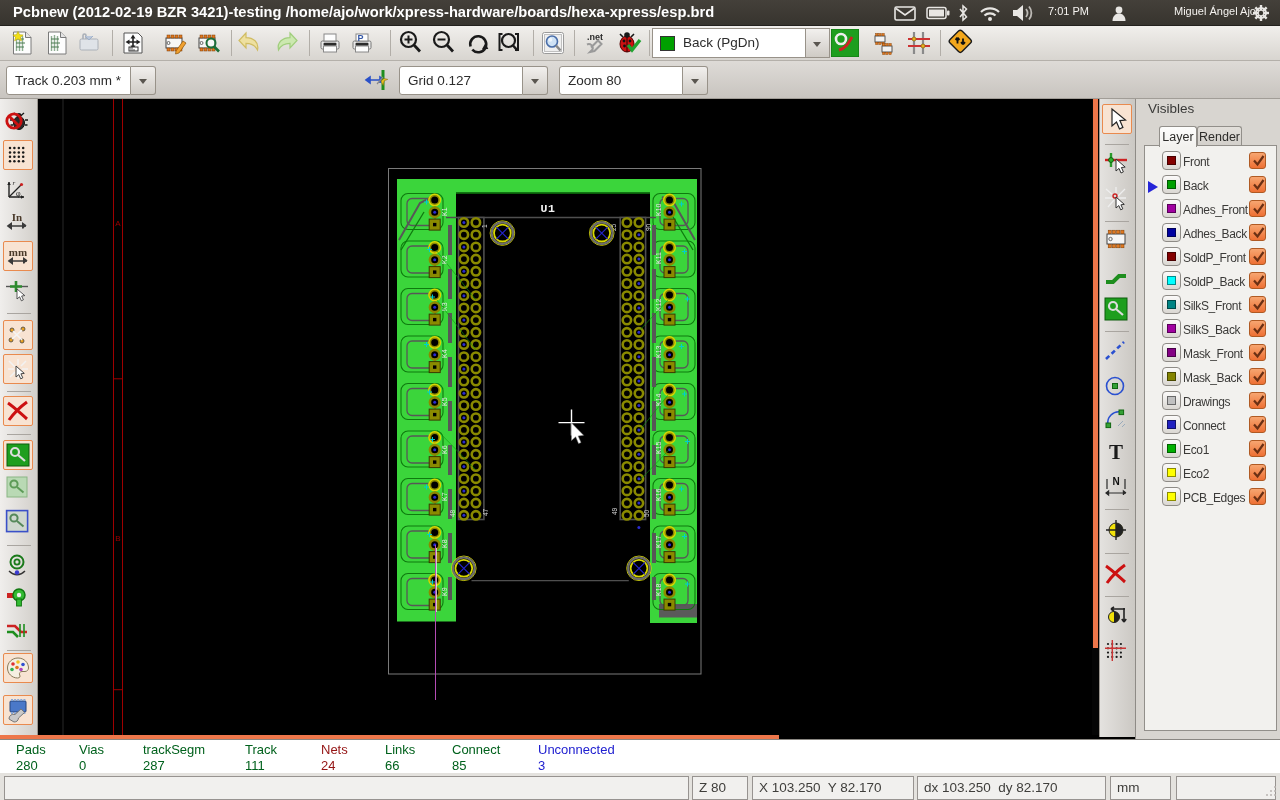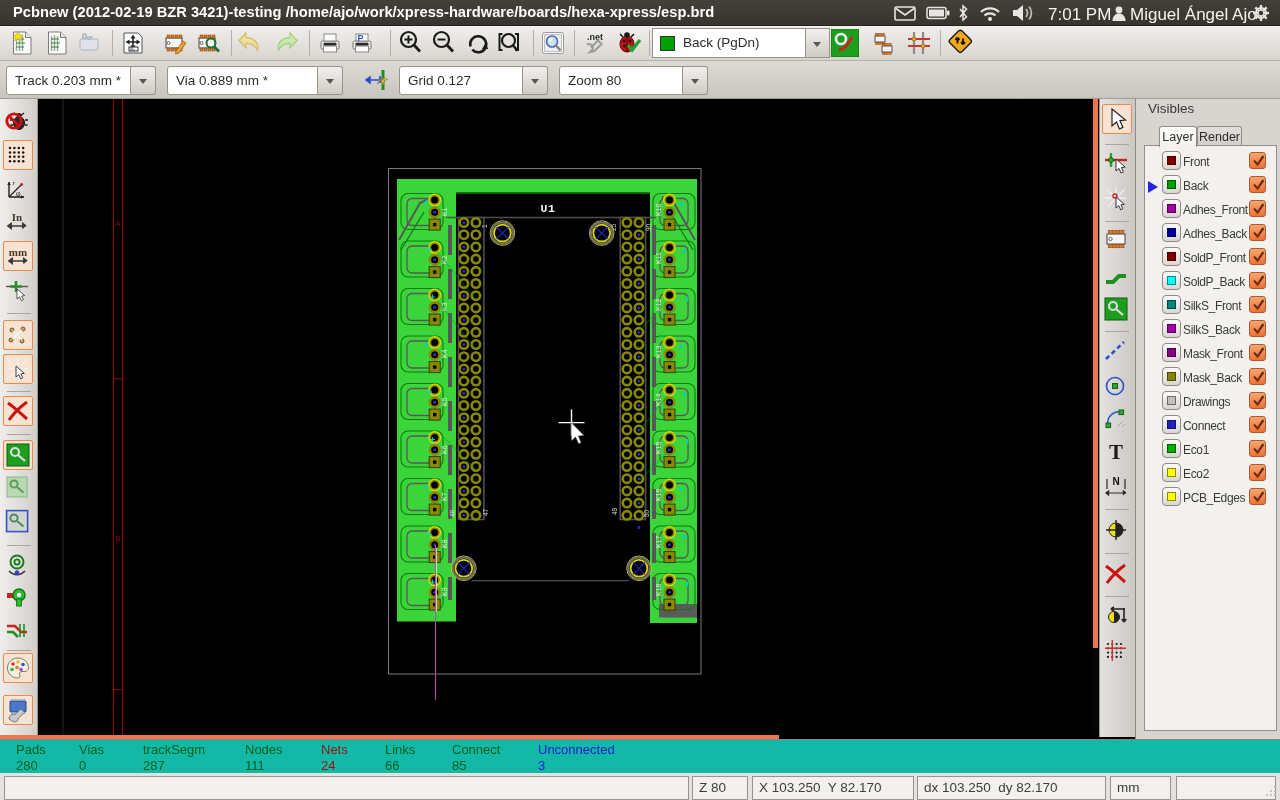--- a/index.html
+++ b/index.html
@@ -1,37 +1,37 @@
 <!DOCTYPE html>
 <html><head><meta charset="utf-8"><style>
 *{margin:0;padding:0;box-sizing:border-box}
 html,body{width:1280px;height:800px;overflow:hidden;background:#000;font-family:"Liberation Sans",sans-serif}
 #root{position:absolute;left:0;top:0;width:1280px;height:800px}
 .abs{position:absolute}
 #titlebar{left:0;top:0;width:1280px;height:26px;background:linear-gradient(#44403a,#37342e);border-bottom:1px solid #23211d;color:#fff}
 #title{position:absolute;left:13px;top:4px;font-size:14.7px;font-weight:bold;letter-spacing:0px}
-.tbtxt{position:absolute;top:5px;font-size:17px;color:#f4f2ef}
+.tbtxt{position:absolute;top:5px;font-size:11px;color:#f4f2ef}
 #tb1{left:0;top:26px;width:1280px;height:35px;background:linear-gradient(#f1efec,#d8d5d0);border-bottom:1px solid #b4b0aa}
 #tb2{left:0;top:61px;width:1280px;height:38px;background:linear-gradient(#dedbd7,#c8c4bf);border-bottom:1px solid #a19d97}
 .tbi{position:absolute;top:30px;width:26px;height:26px}
 .sep1{position:absolute;top:30px;width:1px;height:26px;background:#b2aea8}
 .combo{position:absolute;height:29px}
 .cfield{position:absolute;left:0;top:0;height:29px;background:#fff;border:1px solid #989289;border-radius:3px 0 0 3px;font-size:13.5px;color:#2c2c2c;line-height:27px;padding-left:8px;white-space:nowrap}
 .cbtn{position:absolute;top:0;width:25px;height:29px;background:linear-gradient(#f2f0ee,#cfcbc5);border:1px solid #989289;border-left:none;border-radius:0 3px 3px 0}
 .carr{position:absolute;left:8px;top:12px;width:0;height:0;border-left:4.5px solid transparent;border-right:4.5px solid transparent;border-top:5px solid #5a5650}
 #lefttb{left:0;top:99px;width:38px;height:636px;background:linear-gradient(90deg,#f0eeec,#d2cfca);border-right:1px solid #9b968f}
 #righttb{left:1099px;top:99px;width:36px;height:638px;background:linear-gradient(90deg,#e4e2df,#cbc8c3);border-left:1px solid #9b968f}
 .vbtn{position:absolute;width:30px;height:30px}
 .vbtn.sel{border:1px solid #e98a4e;border-radius:2px;background:#f8e3d2}
 .vsep{position:absolute;width:24px;height:1px;background:#a9a5a0}
 #canvas{left:38px;top:99px;width:1054px;height:640px;background:#000}
 #vscroll{left:1092px;top:99px;width:7px;height:636px;background:#050505}
 #vthumb{position:absolute;left:1px;top:0;width:5px;height:549px;background:#ed764a}
 #hbar{left:0;top:735px;width:779px;height:4px;background:#ed764a;z-index:6}
-#status1{left:0;top:739px;width:1280px;height:34px;background:#14b8a6;border-top:1px solid #8a8782}
+#status1{left:0;top:739px;width:1280px;height:34px;background:#ffffff;border-top:1px solid #8a8782}
 .s1l{position:absolute;top:2px;font-size:13px;color:#00611c}
 .s1v{position:absolute;top:18px;font-size:13px;color:#00611c}
 #status2{left:0;top:773px;width:1280px;height:27px;background:#e4e2de}
 .s2c{position:absolute;top:3px;height:24px;background:#f1f0ee;border:1px solid #979390;font-size:13.5px;color:#3f3e3b;line-height:22px;padding-left:6px;white-space:nowrap}
 #panel{left:1135px;top:99px;width:145px;height:640px;background:#d8d5d0;border-left:1px solid #8e8b86}
 #ptitle{position:absolute;left:12px;top:2px;font-size:13.5px;color:#3a3a38}
 #nbpage{position:absolute;left:8px;top:46px;width:133px;height:586px;background:#f2f1ee;border:1px solid #928f8a}
 .tab{position:absolute;top:27px;height:20px;font-size:12.5px;color:#2e2d2b;text-align:center;line-height:20px;border:1px solid #928f8a;border-bottom:none;border-radius:3px 3px 0 0}
 .swb{position:absolute;left:26px;width:19px;height:19px;background:linear-gradient(#fbfaf9,#dad7d2);border:1px solid #8e8b86;border-radius:4px}
 .sw{position:absolute;left:4px;top:4px;width:9px;height:9px;border:1px solid rgba(0,0,0,.45)}
@@ -62,21 +62,21 @@
         </svg></div>
       <div class="abs" style="left:1011px;top:4px"><svg width="25" height="18" viewBox="0 0 25 18" style="" xmlns="http://www.w3.org/2000/svg">
           <path d="M2 6h4l6-5v16l-6-5H2z" fill="#e8e6e3"></path>
           <path d="M15 5a6.5 6.5 0 010 8M18 2.5a10 10 0 010 13" fill="none" stroke="#bdbab5" stroke-width="1.8"></path>
         </svg></div>
       <div class="tbtxt" style="left:1048px">7:01 PM</div>
       <div class="abs" style="left:1111px;top:5px"><svg width="16" height="16" viewBox="0 0 16 16" style="" xmlns="http://www.w3.org/2000/svg">
           <circle cx="8" cy="5" r="3.4" fill="#e8e6e3"></circle>
           <path d="M1.5 16c0-5 3-7.5 6.5-7.5s6.5 2.5 6.5 7.5z" fill="#e8e6e3"></path>
         </svg></div>
-      <div class="tbtxt" style="left:1130px">Miguel Ángel Ajo</div>
+      <div class="tbtxt" style="left:1174px">Miguel Ángel Ajo</div>
       <div class="abs" style="left:1252px;top:4px"><svg width="18" height="18" viewBox="0 0 18 18" style="" xmlns="http://www.w3.org/2000/svg">
           <g fill="none" stroke="#e8e6e3" stroke-width="2">
             <circle cx="9" cy="9" r="5"></circle>
           </g>
           <g stroke="#e8e6e3" stroke-width="2.4">
             <line x1="9" y1="9" x2="17.00" y2="9.00"></line>
             <line x1="9" y1="9" x2="14.66" y2="14.66"></line>
             <line x1="9" y1="9" x2="9.00" y2="17.00"></line>
             <line x1="9" y1="9" x2="3.34" y2="14.66"></line>
             <line x1="9" y1="9" x2="1.00" y2="9.00"></line>
@@ -254,26 +254,20 @@
       </svg></div>
     <div class="tbi abs" style="left:948px;top:29px;width:28px;height:28px"><svg width="28" height="28" viewBox="0 0 28 28" style="" xmlns="http://www.w3.org/2000/svg">
         <rect x="3.8" y="3.8" width="17" height="17" rx="2.5" transform="rotate(45 12.3 12.3)" fill="#f2a71d" stroke="#1a1a1a" stroke-width="1.4"></rect>
         <path d="M9.5 14.5V8.7M9.5 8.7l-2 2.2M9.5 8.7l2 2.2" stroke="#111" stroke-width="1.8" fill="none"></path>
         <path d="M15 9.5v5.8M15 15.3l-2-2.2M15 15.3l2-2.2" stroke="#111" stroke-width="1.8" fill="none"></path>
       </svg></div>
     <div id="tb2" class="abs"></div>
     <div class="combo abs" style="left:6px;top:66px;width:180px">
       <div class="cfield" style="width:125px">Track 0.203 mm *</div>
       <div class="cbtn" style="left:125px">
-        <span class="carr"></span>
-      </div>
-    </div>
-    <div class="combo abs" style="left:167px;top:66px;width:176px">
-      <div class="cfield" style="width:151px">Via 0.889 mm *</div>
-      <div class="cbtn" style="left:151px">
         <span class="carr"></span>
       </div>
     </div>
     <div class="abs" style="left:364px;top:67px;width:26px;height:26px"><svg width="26" height="26" viewBox="0 0 26 26" style="" xmlns="http://www.w3.org/2000/svg">
         <path d="M2 13h18M2 13l4-3v6zM20 13l-4-3v6" stroke="#2a50c8" stroke-width="1.6" fill="#2a50c8"></path>
         <path d="M19 3v20" stroke="#1e8e1e" stroke-width="3"></path>
         <path d="M13 17l6-7" stroke="#888" stroke-width="1.2"></path>
         <path d="M17 14l2.2 4.4 1-4.6 3.6-1.4-3.8-1z" fill="#e8c020" stroke="#8a6a08" stroke-width=".5"></path>
       </svg></div>
     <div class="combo abs" style="left:399px;top:66px;width:149px">
@@ -1111,21 +1105,21 @@
         </div>
       </div>
     </div>
     <div id="status1" class="abs">
       <div class="s1l" style="left:16px;color:#00611c">Pads</div>
       <div class="s1v" style="left:16px;color:#00611c">280</div>
       <div class="s1l" style="left:79px;color:#00611c">Vias</div>
       <div class="s1v" style="left:79px;color:#00611c">0</div>
       <div class="s1l" style="left:143px;color:#00611c">trackSegm</div>
       <div class="s1v" style="left:143px;color:#00611c">287</div>
-      <div class="s1l" style="left:245px;color:#00611c">Nodes</div>
+      <div class="s1l" style="left:245px;color:#00611c">Track</div>
       <div class="s1v" style="left:245px;color:#00611c">111</div>
       <div class="s1l" style="left:321px;color:#941313">Nets</div>
       <div class="s1v" style="left:321px;color:#941313">24</div>
       <div class="s1l" style="left:385px;color:#00611c">Links</div>
       <div class="s1v" style="left:385px;color:#00611c">66</div>
       <div class="s1l" style="left:452px;color:#00611c">Connect</div>
       <div class="s1v" style="left:452px;color:#00611c">85</div>
       <div class="s1l" style="left:538px;color:#2020d0">Unconnected</div>
       <div class="s1v" style="left:538px;color:#2020d0">3</div>
     </div>

